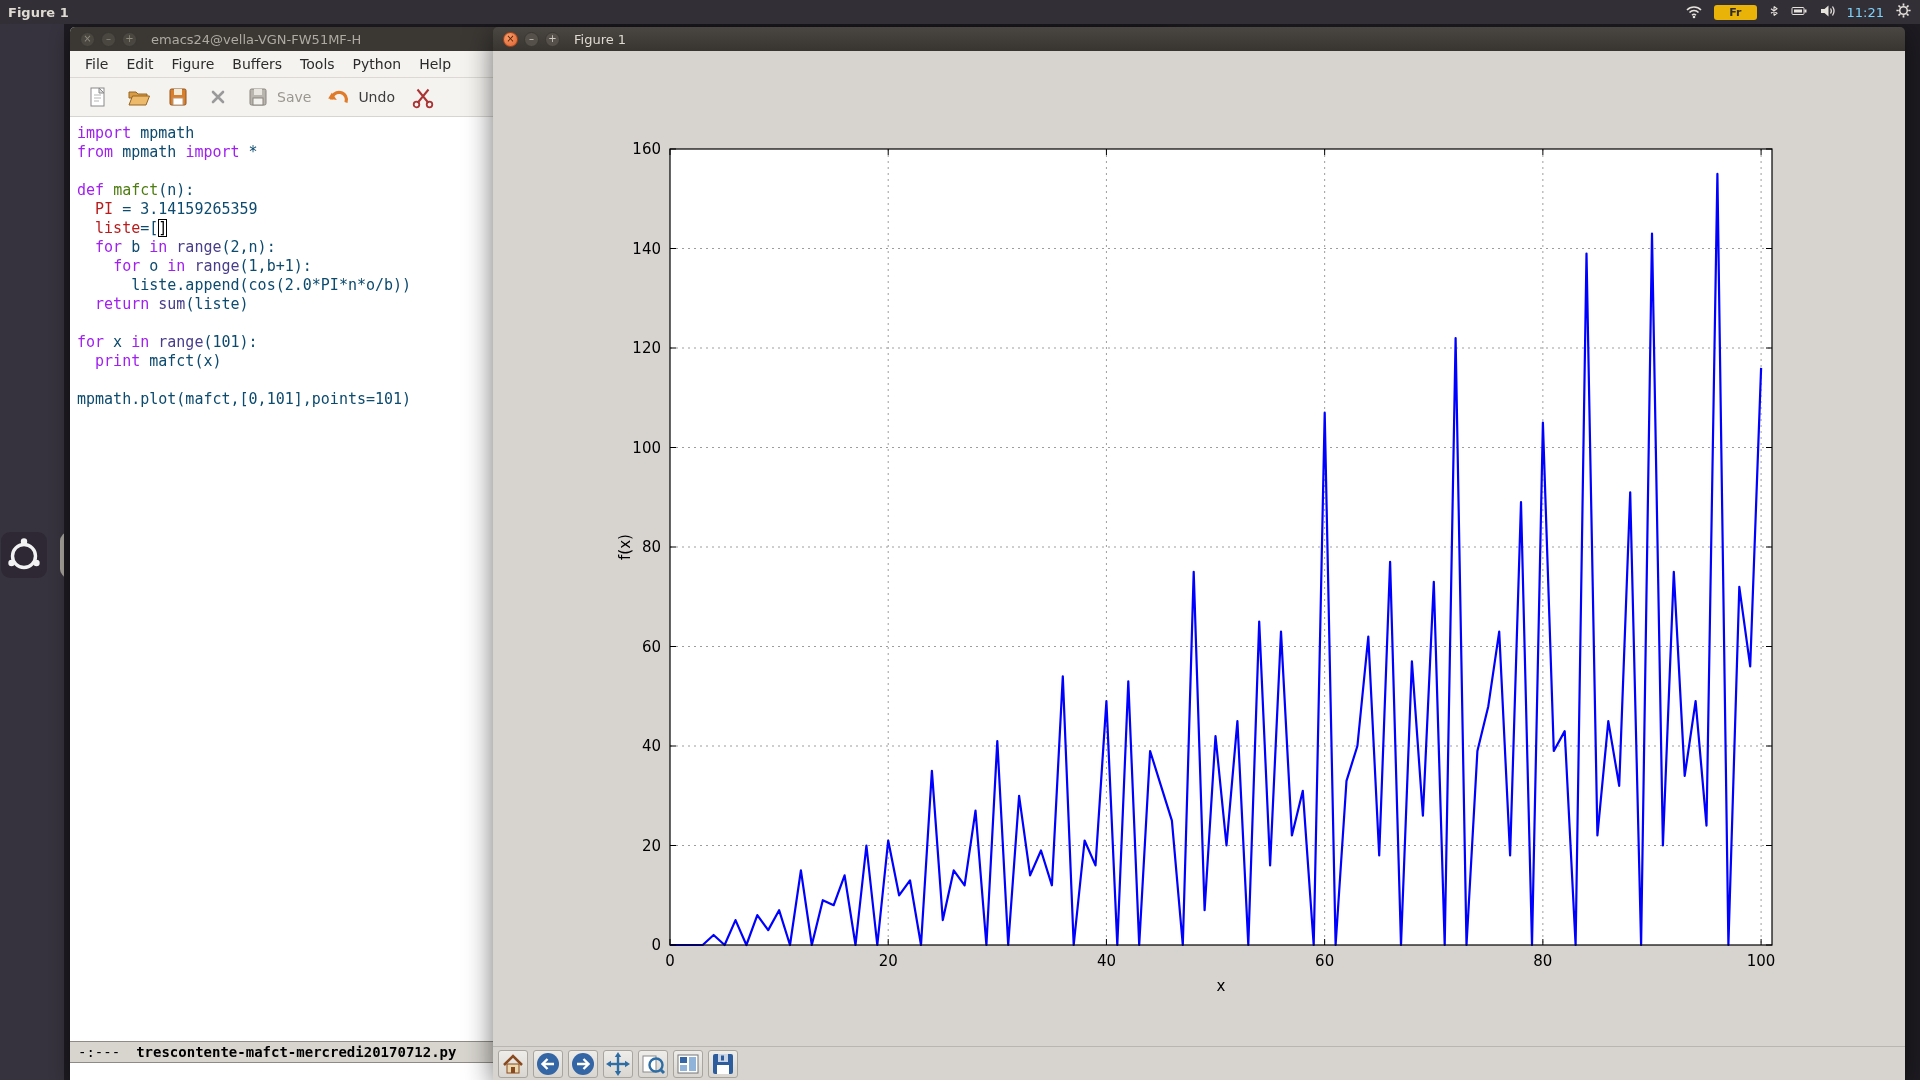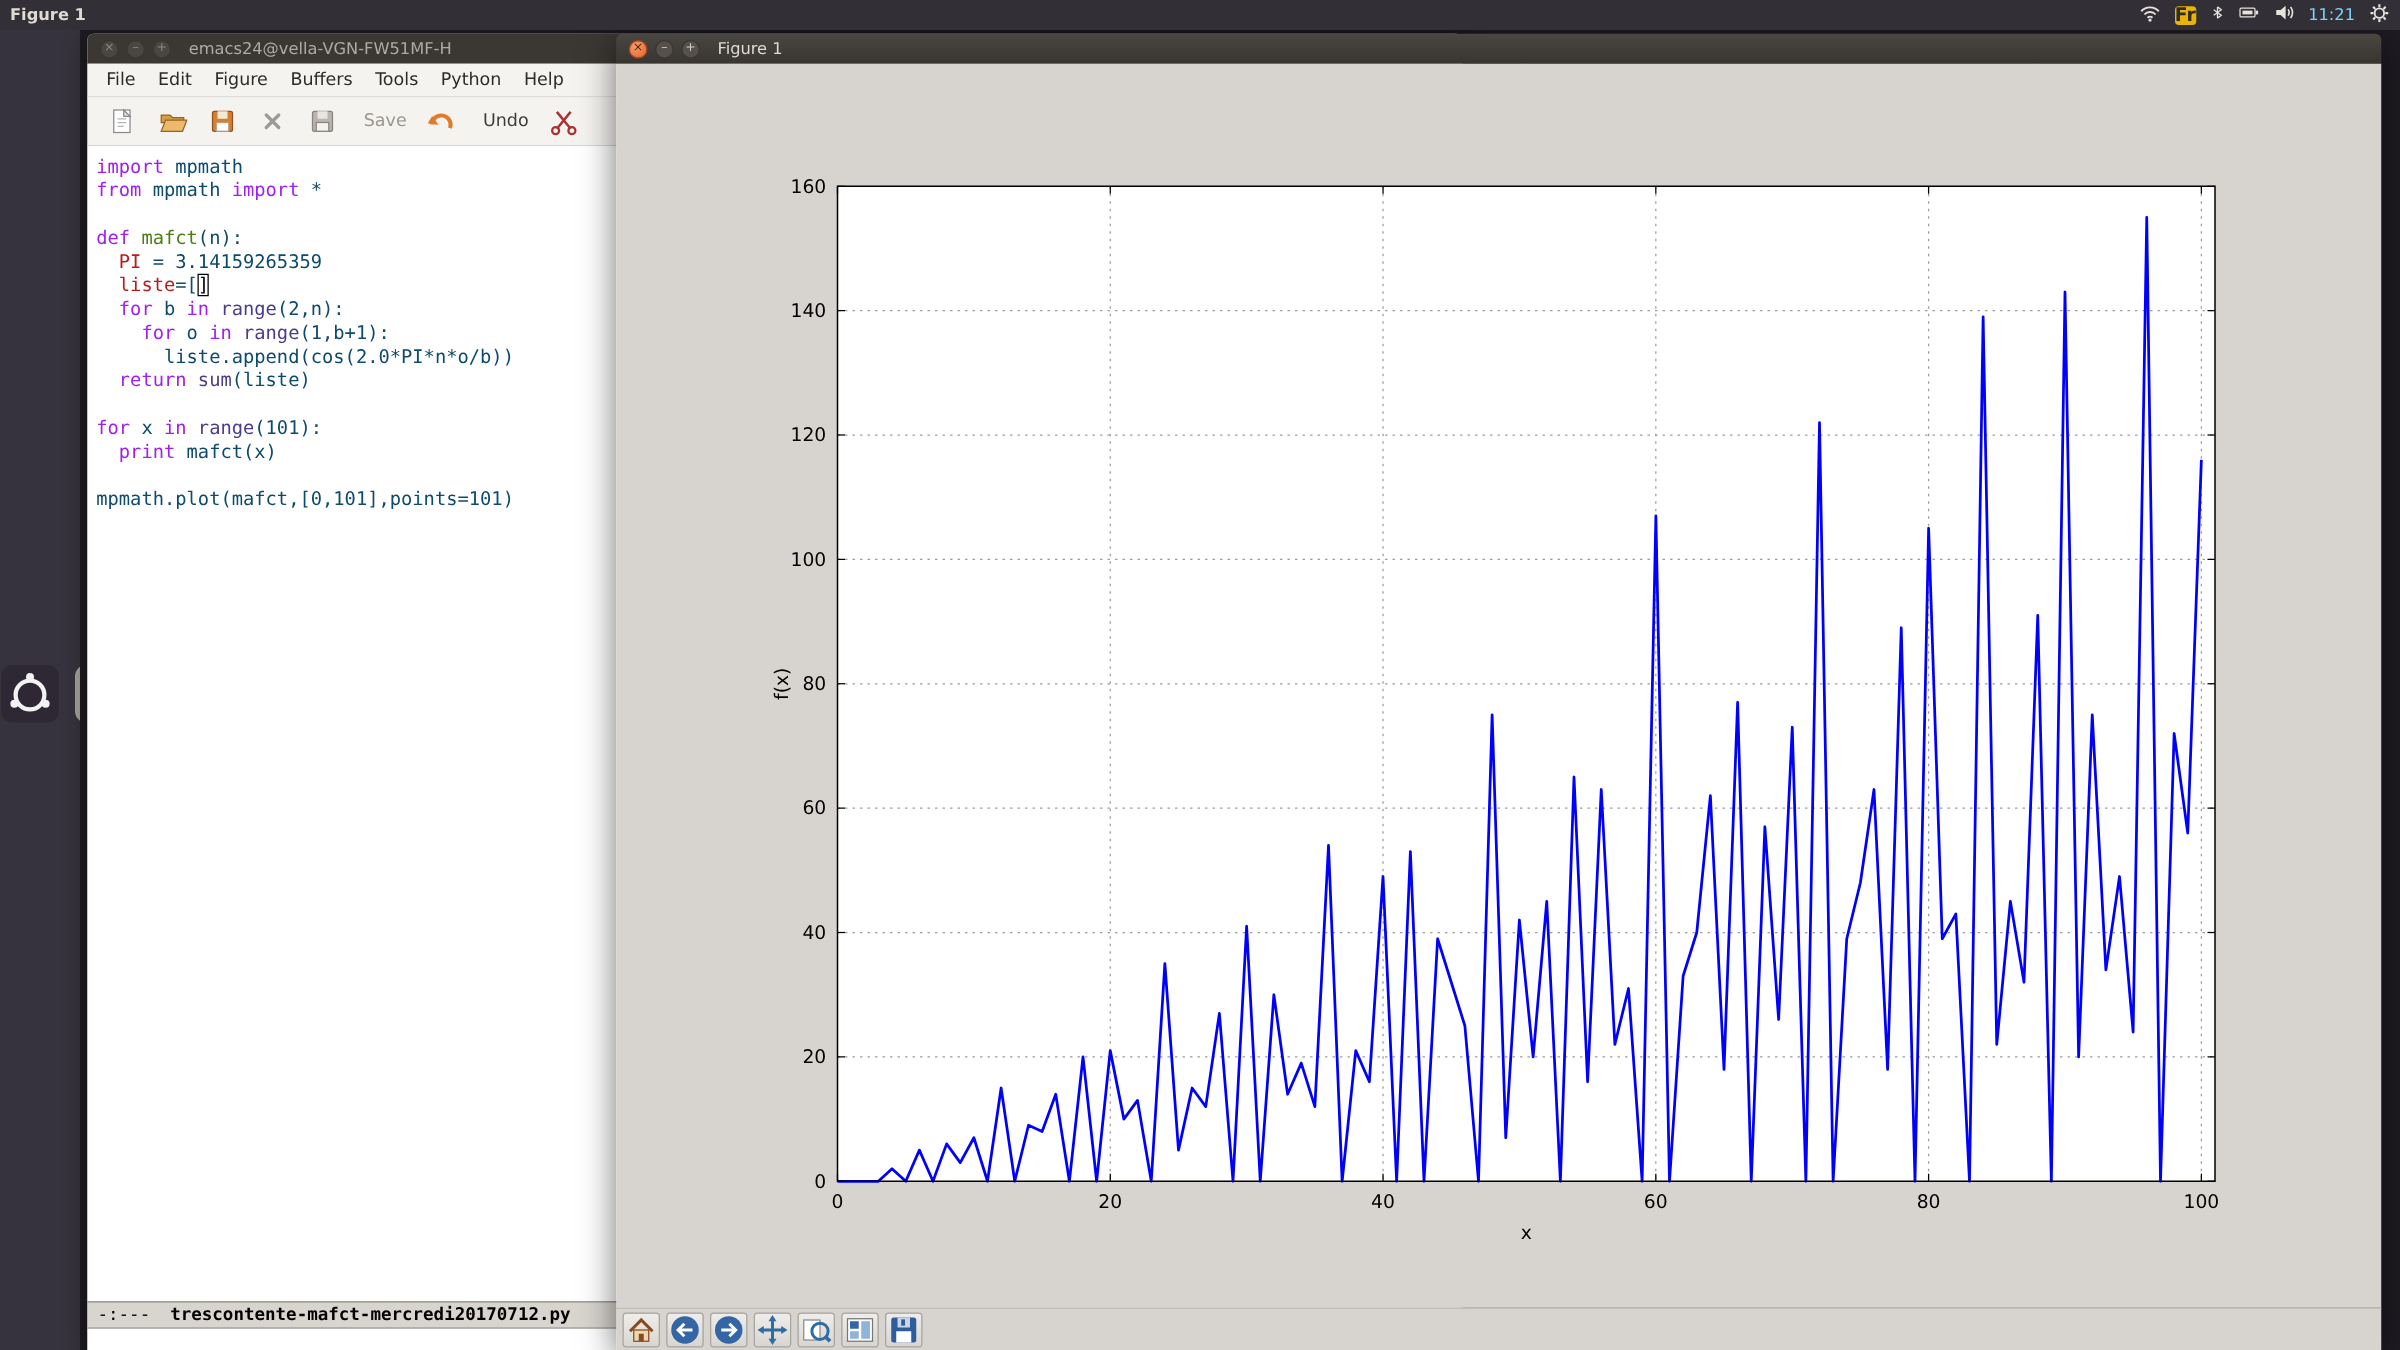--- a/index.html
+++ b/index.html
@@ -3,21 +3,21 @@
 <meta charset="utf-8">
 <style>
   *{margin:0;padding:0;box-sizing:border-box}
   html,body{width:1920px;height:1080px;overflow:hidden;background:#1e1c22;font-family:"DejaVu Sans",sans-serif}
 
   
   #topbar{position:absolute;left:0;top:0;width:1920px;height:24px;background:#332f37;color:#e6e2dc;
     display:flex;align-items:center;font-size:13px;z-index:60;padding:0 8px}
   #topbar .app-title{font-weight:bold;color:#dfdbd2}
   #topbar .tb-right{margin-left:auto;display:flex;align-items:center;gap:11px}
-  .kbd-ind{background:#eab308;color:#2f2d2a;font-size:15px;font-weight:bold;border-radius:3px;padding:0 0;line-height:15px}
+  .kbd-ind{background:#eab308;color:#2f2d2a;font-size:11px;font-weight:bold;border-radius:3px;padding:0 15px;line-height:15px}
   .clock{font-size:13px;color:#7dd3fc}
 
   
   #launcher{position:absolute;left:0;top:24px;width:64px;height:1056px;background:#37333e;z-index:5;
     display:flex;align-items:center;padding-top:6px;gap:11px;overflow:hidden}
   .l-item{width:48px;height:48px;border-radius:10px;position:relative;flex:0 0 auto;cursor:pointer}
   .l-item svg{display:block}
   .l-item.running::before{content:'';position:absolute;left:-8px;top:20px;width:0;height:0;
     border-top:4px solid transparent;border-bottom:4px solid transparent;border-left:5px solid #fff}
 
@@ -33,21 +33,21 @@
   .wtitle{margin-left:8px;white-space:nowrap}
 
   
   #emacs-window{position:absolute;left:70px;top:27px;width:1100px;height:1053px;z-index:10;
     display:flex;flex-direction:column;background:#fff;box-shadow:0 4px 20px rgba(0,0,0,.45);border-radius:5px 5px 0 0}
   .menubar{height:27px;background:#f5f3f0;display:flex;align-items:center;padding-left:6px;
     font-size:14px;color:#2b2b2b;border-bottom:1px solid #dcd9d4}
   .menu-item{padding:3px 9px;cursor:pointer}
   .etoolbar{height:39px;background:#f5f3f0;border-bottom:1px solid #d8d5d0;display:flex;align-items:center;
     gap:16px;padding-left:16px}
-  .tool-btn{display:flex;align-items:center;gap:21px;cursor:pointer}
+  .tool-btn{display:flex;align-items:center;gap:7px;cursor:pointer}
   .tool-label{font-size:14px;color:#3c3c3c}
   .tool-label.disabled{color:#9a978f}
   .buffer{flex:1;background:#fff;padding:7px 0 0 7px;font:15px/19px "DejaVu Sans Mono",monospace;color:#000;overflow:hidden}
   .code-line{white-space:pre}
   .tok-kw{color:#a020f0}
   .tok-fn{color:#4d7c0f}
   .tok-bi{color:#483d8b}
   .tok-var{color:#b91c1c}
   .tok-pl{color:#0c4a6e}
   .tok-cur{outline:1.4px solid #000;outline-offset:-1px}

